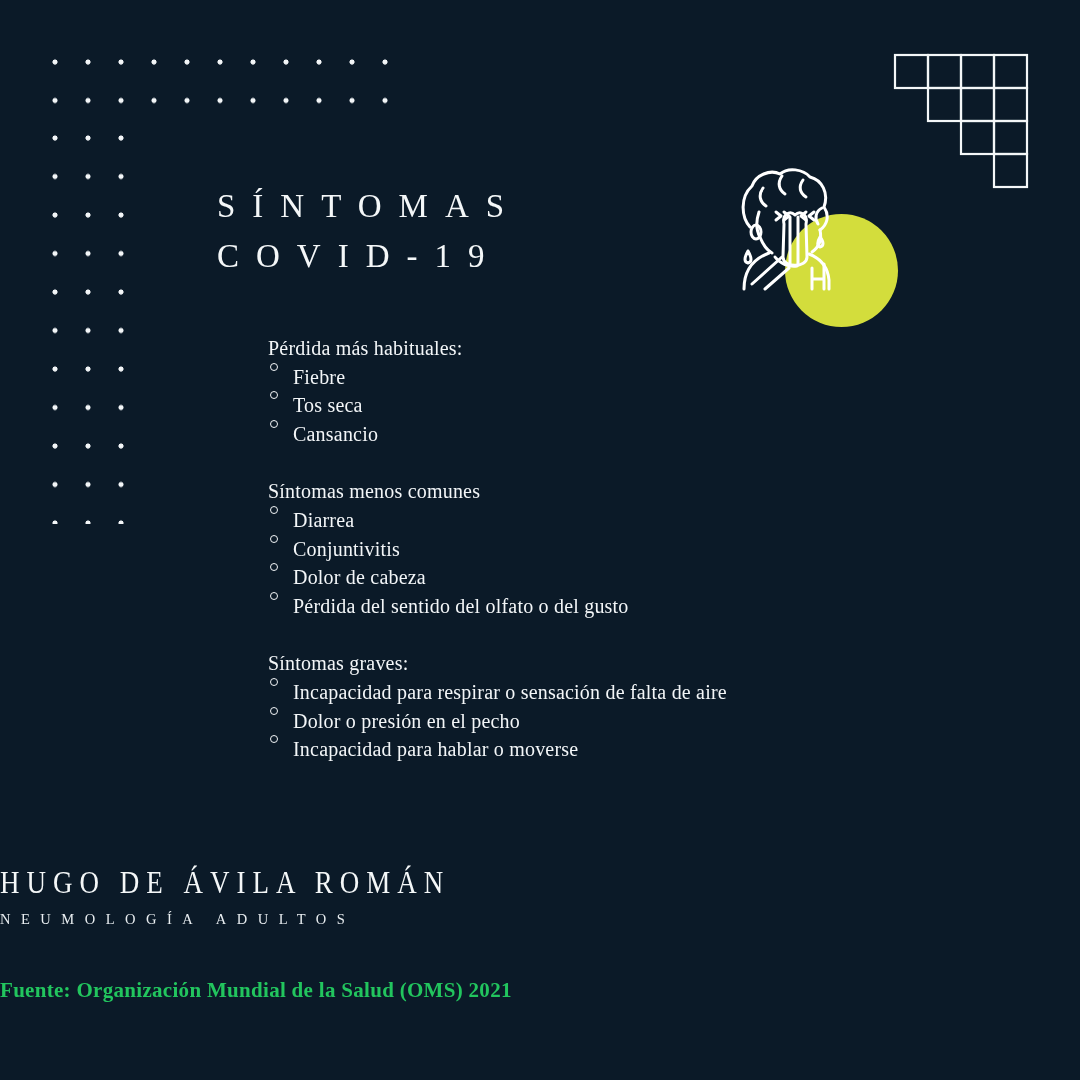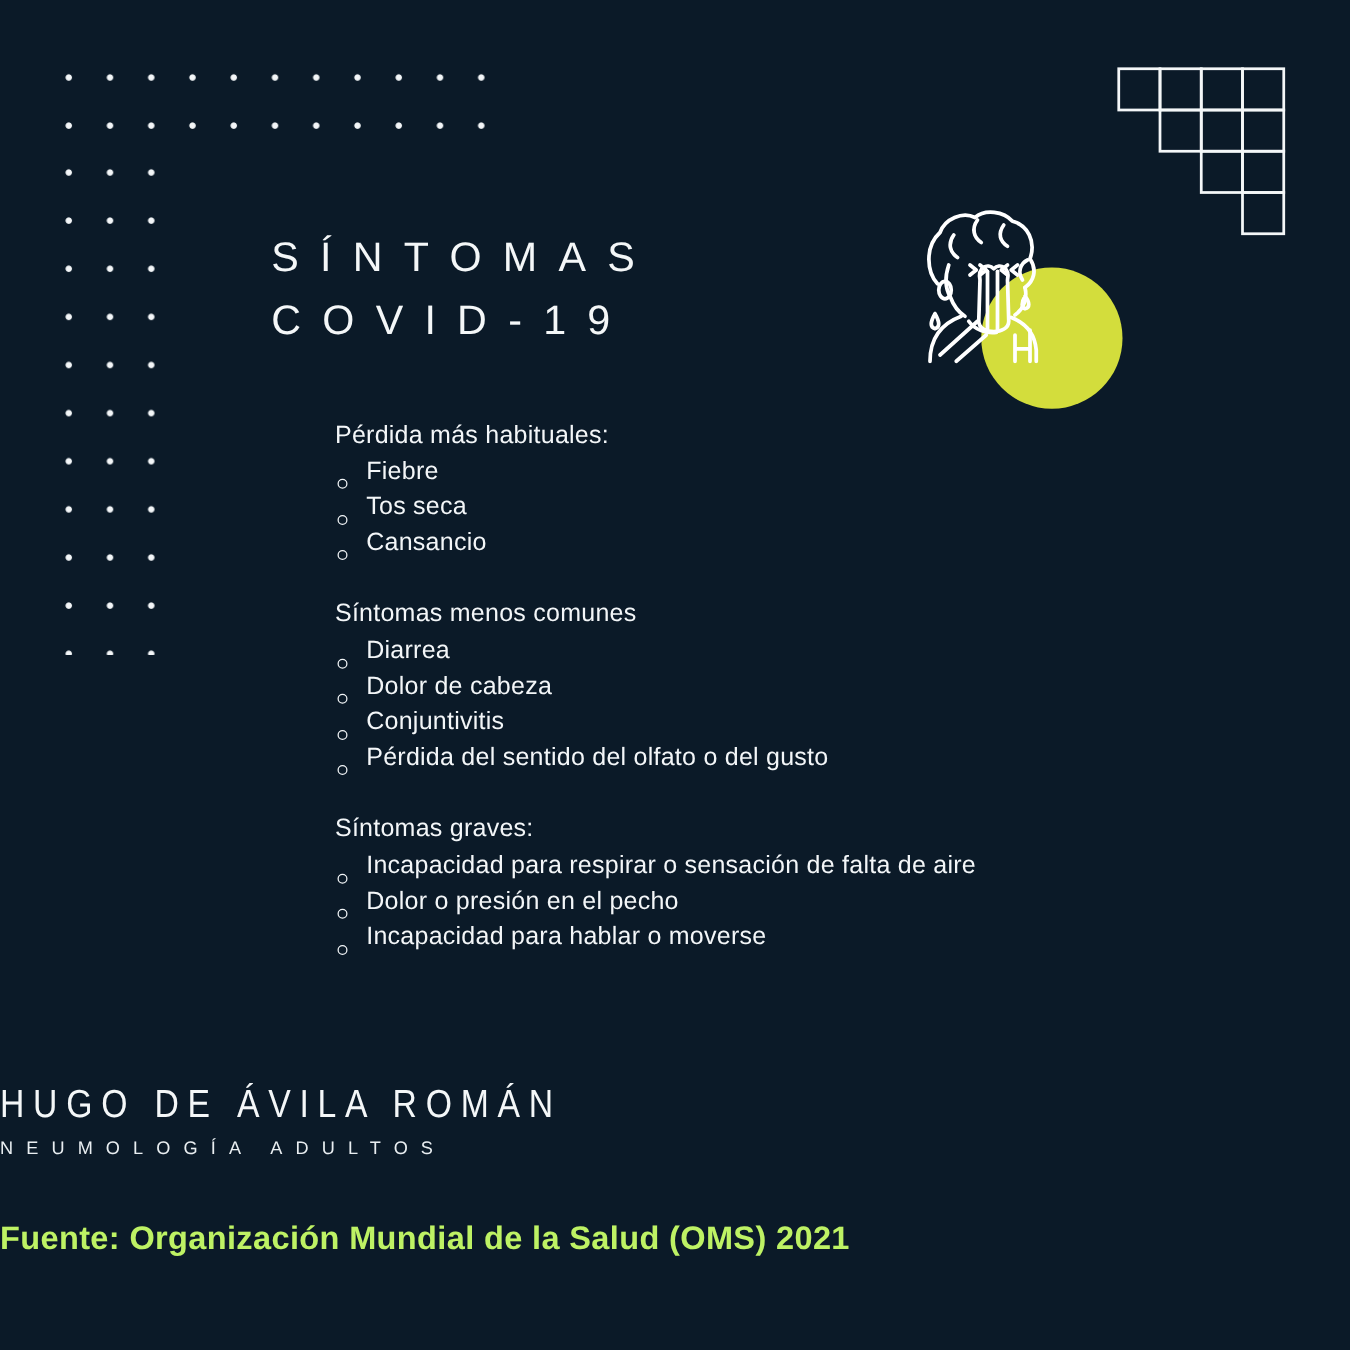--- a/index.html
+++ b/index.html
@@ -4,21 +4,21 @@
 <style>
   html, body {
     margin: 0; padding: 0;
     background: #0b1a28;
   }
   .canvas {
     position: relative;
     width: 1080px; height: 1080px;
     background: #0b1a28;
     overflow: hidden;
-    font-family: Liberation Sans, sans-serif;
+    font-family: Liberation Serif, serif;
     color: #f3f6f8;
   }
   
   .dots {
     position: absolute;
     background-image: radial-gradient(circle at 6px 6px, #f3f6f8 2.2px, rgba(0,0,0,0) 2.9px);
     background-size: 33px 38.5px;
   }
   .dots-full  { left: 49px; top: 56px;  width: 341px; height: 62px; }
   .dots-three { left: 49px; top: 132px; width: 78px;  height: 392px; }
@@ -44,42 +44,42 @@
   .person { position: absolute; left: 737px; top: 167px; }
 
   
   .lists {
     position: absolute; left: 268px; top: 334px; width: 600px;
     font-size: 20px; line-height: 28.6px; letter-spacing: 0.2px;
   }
   .section { margin: 0 0 29px 0; }
   .section:last-child { margin-bottom: 0; }
   .heading { margin: 0; }
-  .li { display: flex; align-items: flex-end; }
+  .li { display: flex; align-items: flex-start; }
   .bullet {
     flex: none;
     width: 6px; height: 6px;
     border: 1.7px solid #f3f6f8; border-radius: 50%;
     margin: 0 15px 0 2px;
   }
   .doctor-name {
     position: absolute; left: 0; top: 866px; width: 1080px;
     font-size: 27px; font-weight: 400; letter-spacing: 7px;
     line-height: 34px; transform: scaleY(1.16);
     color: #f4f7f8; white-space: nowrap;
   }
   .doctor-specialty {
     position: absolute; left: 0; top: 909px; width: 1080px;
     font-size: 14.5px; font-weight: 400; letter-spacing: 10.5px;
     line-height: 20px; color: #e9eef1; white-space: nowrap;
   }
   .source-note {
     position: absolute; left: 0; top: 976px; width: 1080px;
-    font-size: 26px; font-weight: 700; letter-spacing: 0.3px;
-    line-height: 28px; color: #bef264;
+    font-size: 21px; font-weight: 700; letter-spacing: 0.3px;
+    line-height: 28px; color: #22c55e;
   }
 </style>
 </head>
 <body>
 
 <div class="canvas">
 
   <div class="dots dots-full"></div>
   <div class="dots dots-three"></div>
 
@@ -160,25 +160,25 @@
     </div>
 
     <div class="section">
       <p class="heading">Síntomas menos comunes</p>
       <div class="li">
         <span class="bullet"></span>
         <span>Diarrea</span>
       </div>
       <div class="li">
         <span class="bullet"></span>
+        <span>Conjuntivitis</span>
+      </div>
+      <div class="li">
+        <span class="bullet"></span>
         <span>Dolor de cabeza</span>
-      </div>
-      <div class="li">
-        <span class="bullet"></span>
-        <span>Conjuntivitis</span>
       </div>
       <div class="li">
         <span class="bullet"></span>
         <span>Pérdida del sentido del olfato o del gusto</span>
       </div>
     </div>
 
     <div class="section">
       <p class="heading">Síntomas graves:</p>
       <div class="li">

